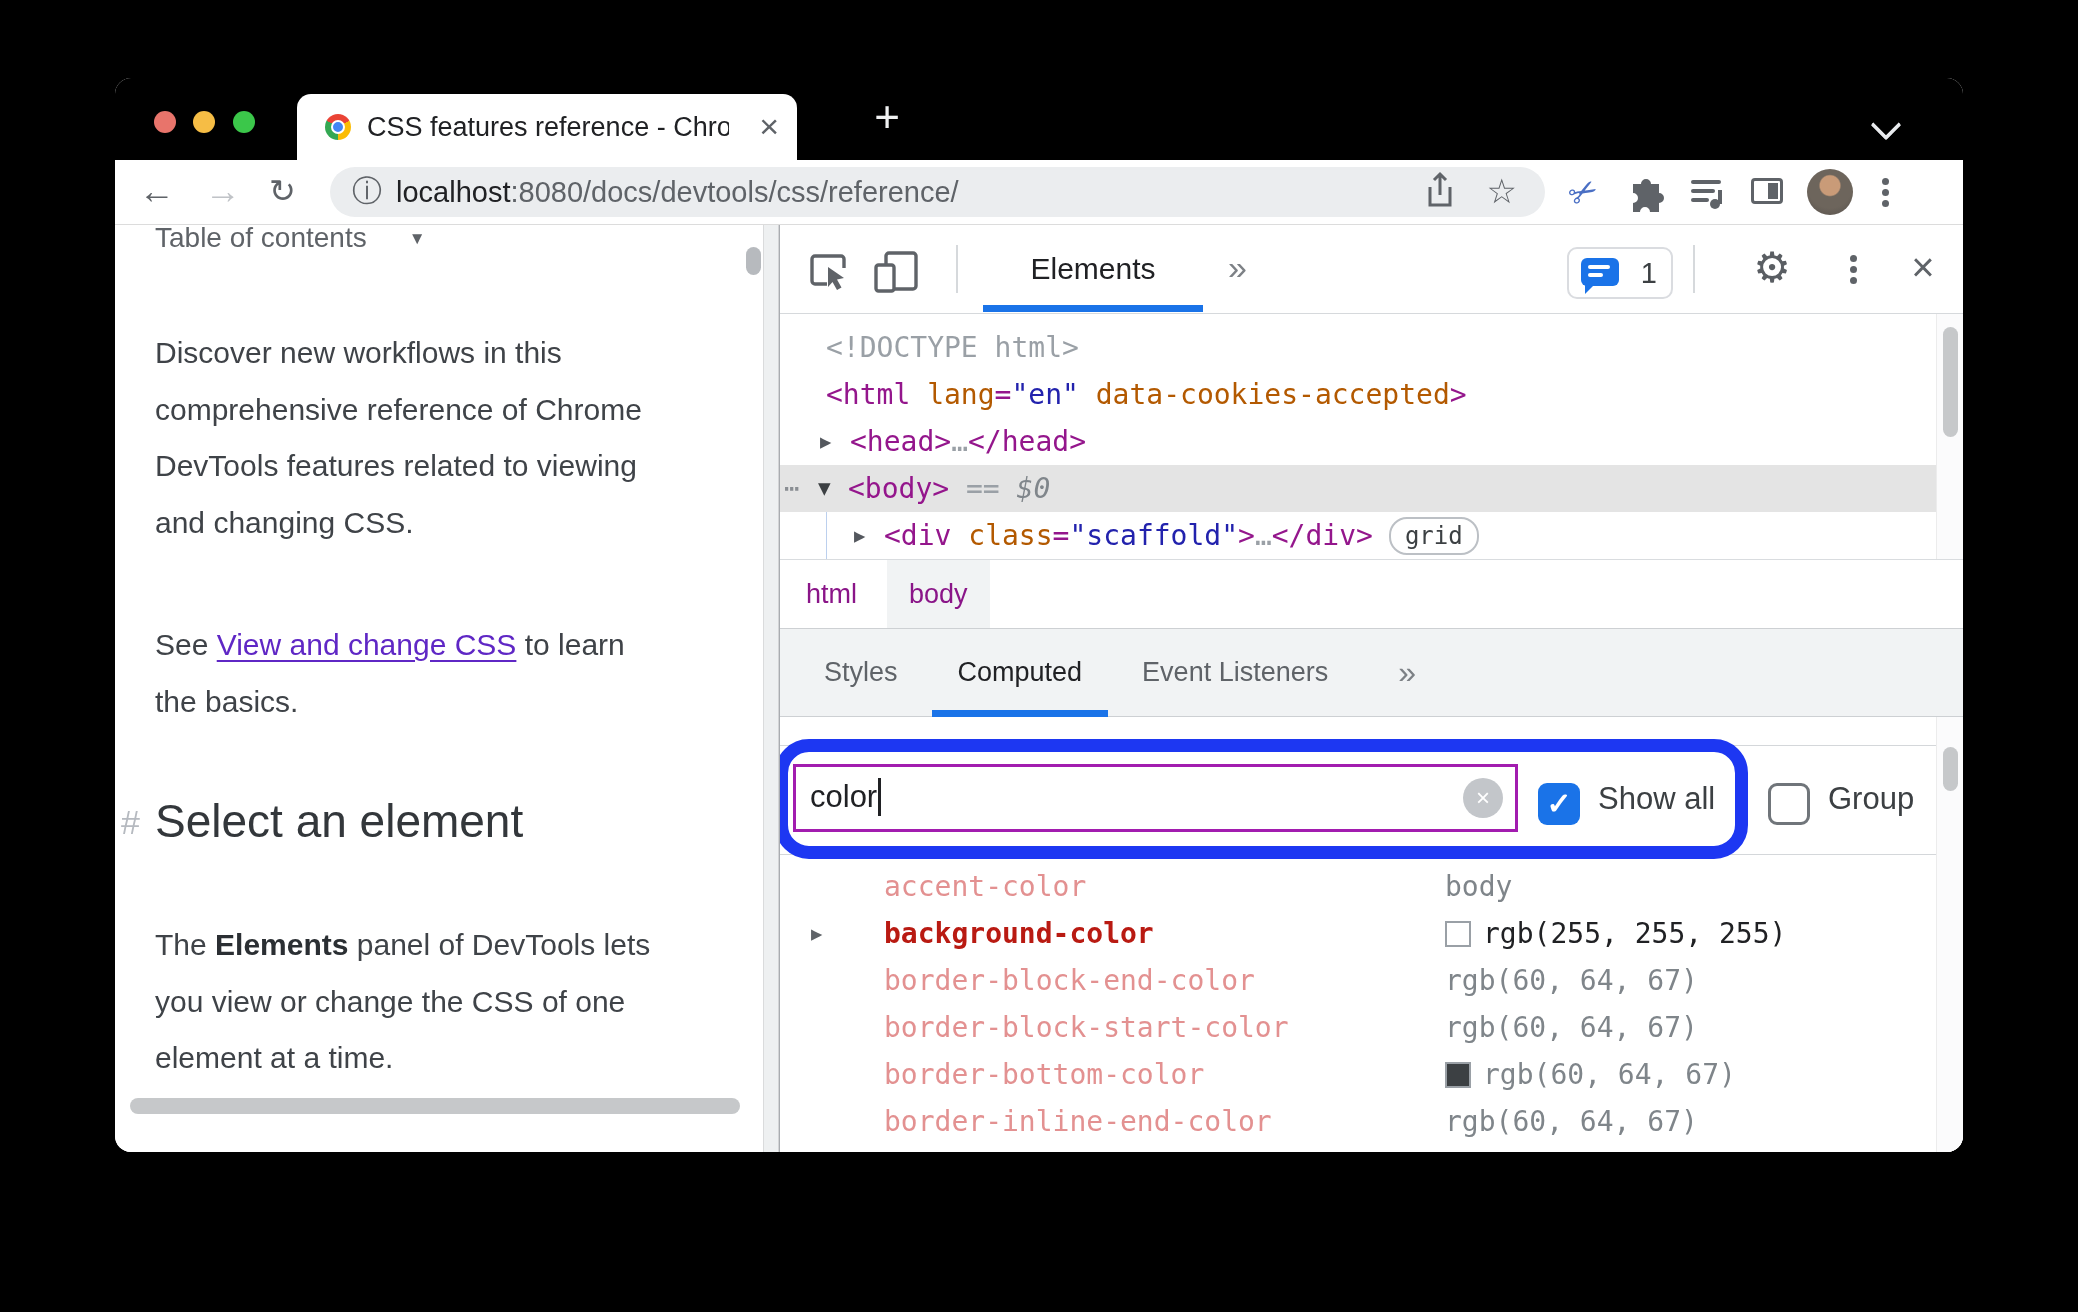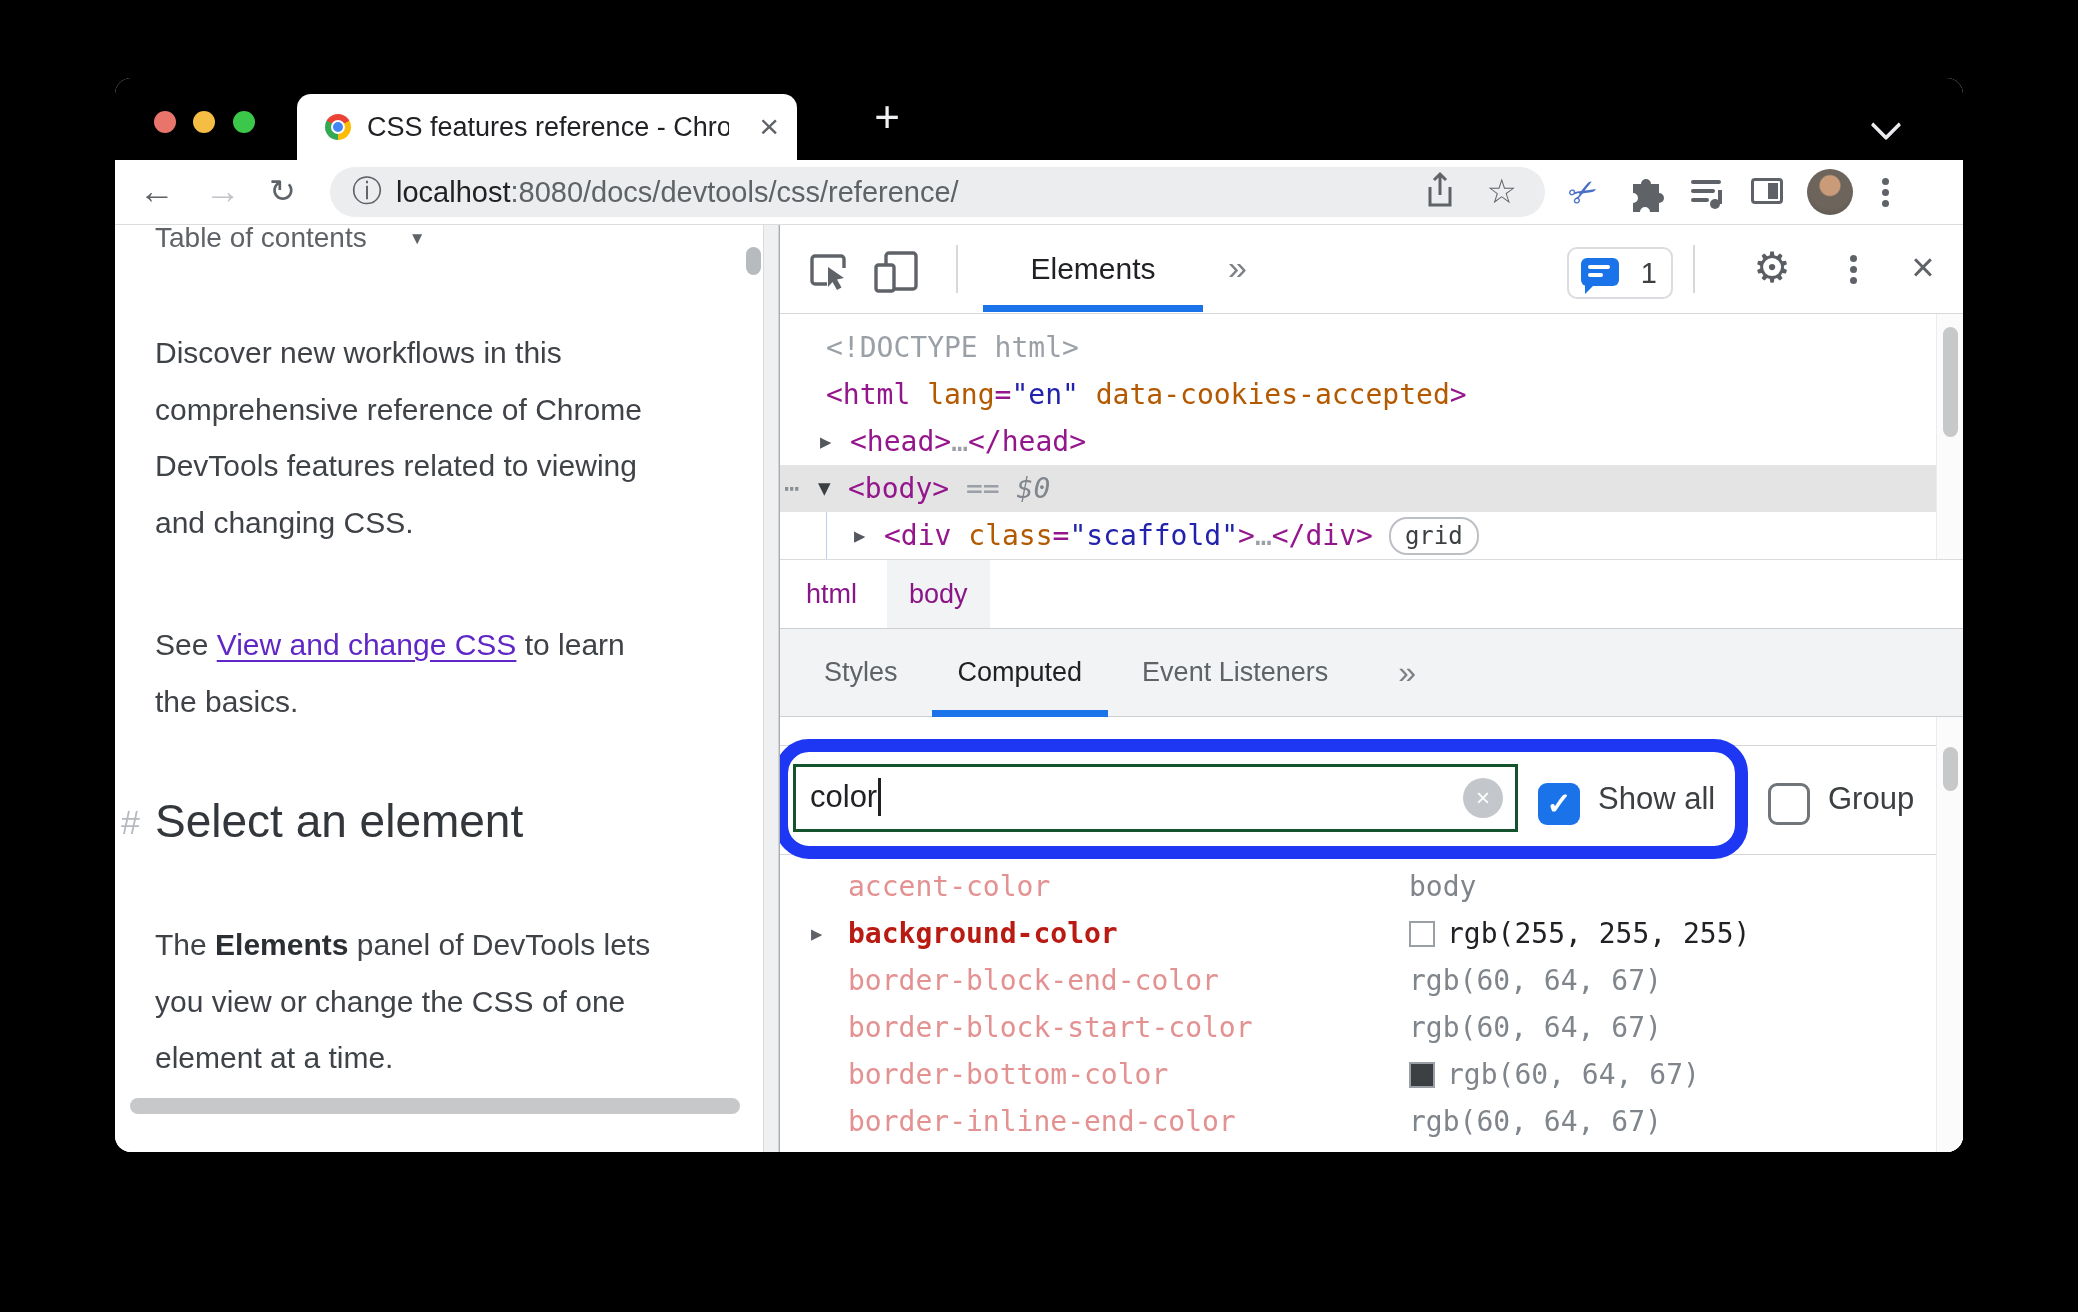--- a/index.html
+++ b/index.html
@@ -120,39 +120,39 @@
       display:flex;align-items:stretch;font-size:27px;color:#5f6368;padding-left:14px;}
   .ptab{position:relative;display:flex;align-items:center;padding:0 30px;white-space:nowrap;}
   .ptab.active{color:#202124;}
   .ptab.active::after{content:"";position:absolute;left:4px;right:4px;bottom:-1px;height:7px;background:#1a73e8;}
   .ptabs-more{display:flex;align-items:center;margin-left:40px;font-size:32px;color:#7d8186;}
   
   .dt-body{position:relative;flex:1;padding-top:28px;box-sizing:border-box;overflow:hidden;}
   .filter-row{position:relative;height:108px;border-top:1px solid #d4d7da;border-bottom:1px solid #d4d7da;}
   .callout{position:absolute;left:-5px;top:-7px;width:973px;height:120px;border:13px solid #1d37f2;
       border-radius:34px;box-sizing:border-box;pointer-events:none;z-index:6;}
-  .filter-input{position:absolute;left:13px;top:18px;width:725px;height:68px;border:3px solid #14532d;
+  .filter-input{position:absolute;left:13px;top:18px;width:725px;height:68px;border:3px solid #a21caf;
       box-sizing:border-box;background:#fff;}
   .filter-text{position:absolute;left:14px;top:0;height:62px;line-height:60px;font-size:31px;color:#202124;}
   .caret-bar{display:inline-block;width:3px;height:38px;background:#202124;vertical-align:-9px;margin-left:1px;}
   .clear-btn{position:absolute;right:12px;top:11px;width:40px;height:40px;border-radius:50%;background:#c3c6ca;
       color:#fff;font-size:24px;line-height:40px;text-align:center;}
   .cb{position:absolute;top:37px;width:42px;height:42px;border-radius:9px;box-sizing:border-box;}
   .cb.checked{left:758px;background:#1a73e8;color:#fff;text-align:center;line-height:42px;font-size:30px;font-weight:700;}
   .cb.empty{left:988px;background:#fff;border:3px solid #70757a;}
   .cb-label{position:absolute;top:0;height:108px;line-height:106px;font-size:31px;color:#3c4043;}
   .lbl-showall{left:818px;}
   .lbl-group{left:1048px;}
   .side-gutter{position:absolute;right:0;top:0;bottom:0;width:26px;background:#fbfbfc;border-left:1px solid #ececec;}
   .side-thumb{position:absolute;right:5px;top:30px;width:15px;height:44px;border-radius:8px;background:#c6c8ca;}
   
   .computed{position:relative;padding-top:8px;font-family:"DejaVu Sans Mono",monospace;font-size:28px;}
   .crow{height:47px;line-height:47px;display:flex;padding-left:31px;white-space:pre;}
   .c-arrow{width:37px;font-size:19px;color:#5f6368;}
-  .c-name{width:561px;color:#e39191;}
+  .c-name{width:561px;color:#e39191;margin-left:36px;}
   .c-name.bold{color:#b91a12;font-weight:700;}
   .c-value{color:#7f858a;display:flex;align-items:center;}
   .c-value.dark{color:#202124;}
   .swatch{display:inline-block;width:26px;height:26px;border:2px solid #9aa0a6;box-sizing:border-box;margin-right:12px;flex:none;}
   
   .svgico{display:block;}
 </style>
 </head>
 <body>
 

